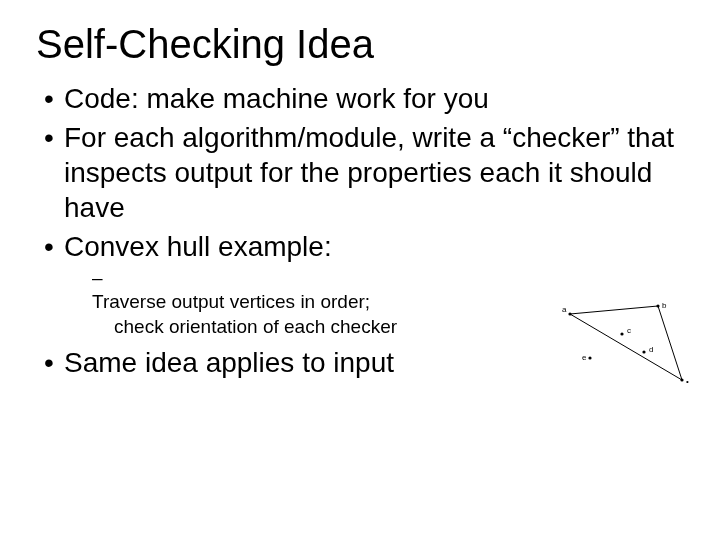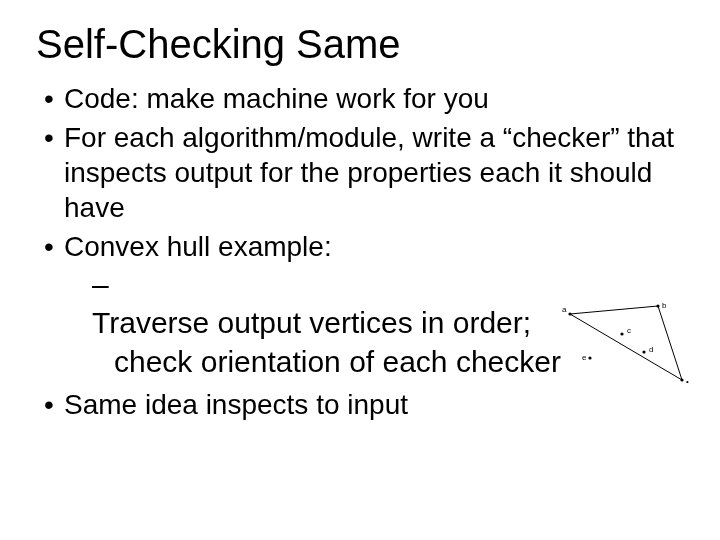--- a/index.html
+++ b/index.html
@@ -42,21 +42,21 @@
     display: inline-block;
     width: 20px;
     text-indent: 0;
   }
   ul.lvl2 {
     list-style: none;
     padding: 0;
     margin: 2px 0 6px 0;
   }
   ul.lvl2 > li {
-    font-size: 30px;
+    font-size: 19px;
     line-height: 1.28;
     margin: 0 0 2px 0;
     padding-left: 50px;
     text-indent: -22px;
   }
   ul.lvl2 > li::before {
     content: "–";
     display: inline-block;
     width: 22px;
     text-indent: 0;
@@ -75,36 +75,36 @@
   }
   .narrow {
     display: block;
     max-width: 520px;
   }
 </style>
 </head>
 <body>
 
 <div class="slide">
-  <div class="title">Self-Checking Same</div>
+  <div class="title">Self-Checking Idea</div>
 
   <ul class="lvl1">
     <li><span>Code: make machine work for you</span></li>
     <li><span>For each algorithm/module, write a “checker” that inspects output for the properties each it should have</span></li>
     <li><span>Convex hull example:</span>
       <ul class="lvl2">
         <li>
           <span class="narrow">
             <span>Traverse output vertices in order;</span><br>
             <span>check orientation of each checker</span>
           </span>
         </li>
       </ul>
     </li>
-    <li><span>Same idea inspects to input</span>
+    <li><span>Same idea applies to input</span>
     </li>
   </ul>
 
   <svg class="diagram" viewBox="0 0 130 92">
 
     <polygon points="8,14 96,6 120,80" fill="none" stroke="#000" stroke-width="1"></polygon>
 
     <circle cx="8" cy="14" r="1.6" fill="#000"></circle>
     <circle cx="96" cy="6" r="1.6" fill="#000"></circle>
     <circle cx="120" cy="80" r="1.6" fill="#000"></circle>

